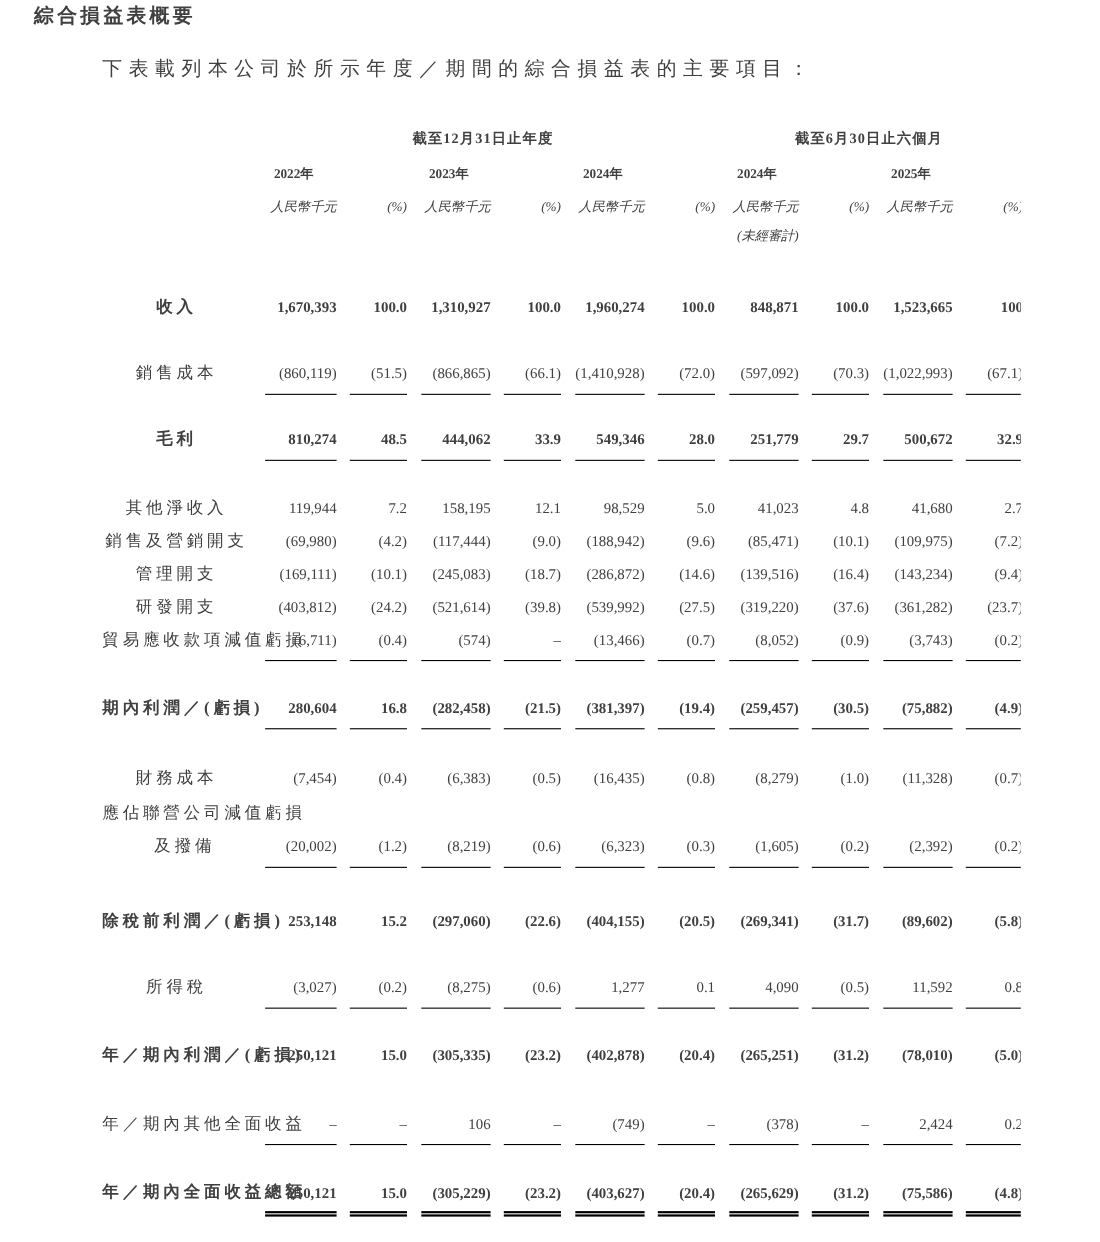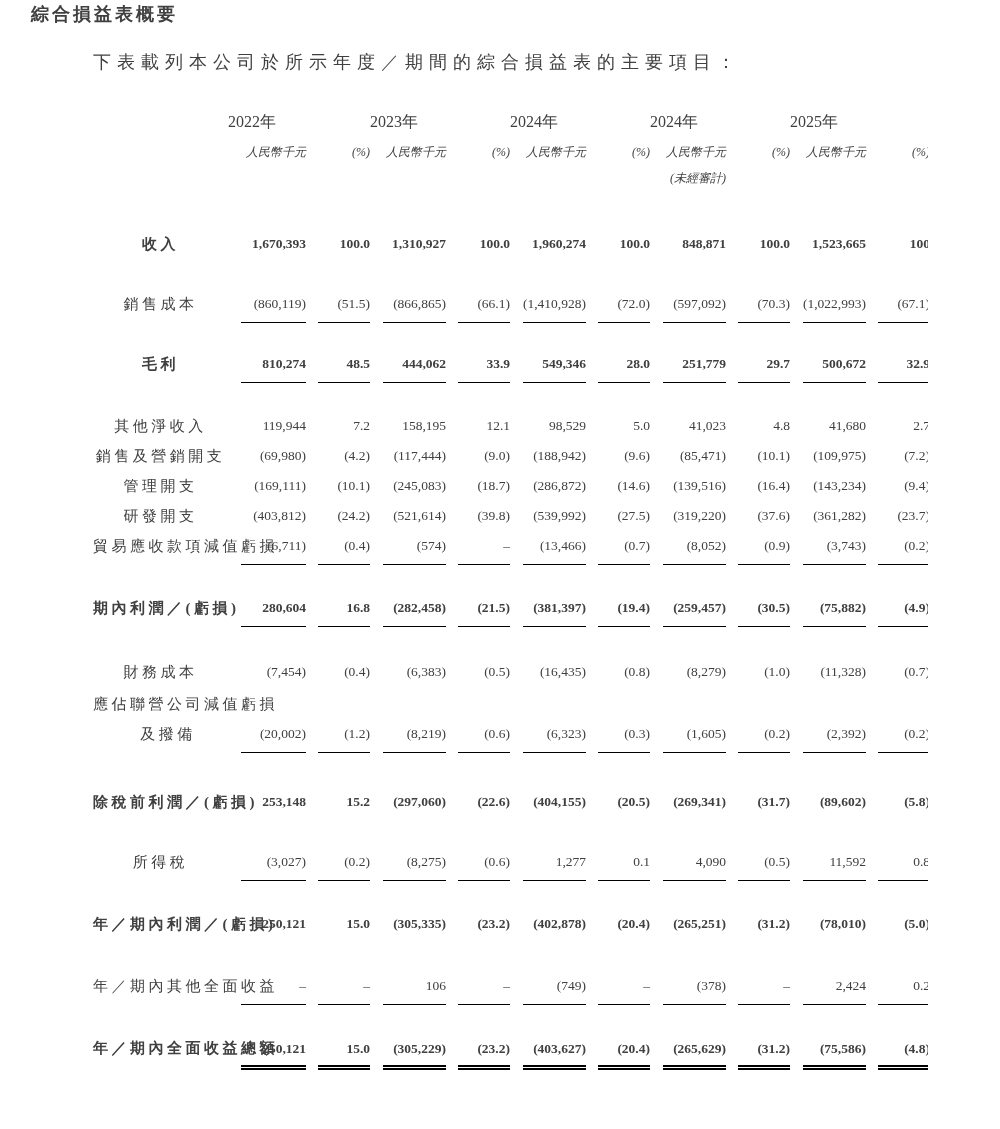--- a/index.html
+++ b/index.html
@@ -25,21 +25,21 @@
   col.c-a1 { width:78px; }
   col.c-p  { width:64px; }
   col.c-a  { width:76px; }
   td { padding:0; vertical-align:bottom; line-height:20px; }
   
   tr.h-group { height:36px; }
   tr.h-years { height:32px; }
   tr.h-units { height:30px; }
   tr.h-note  { height:26px; }
   .grp  { text-align:center; font-weight:bold; font-size:13px; letter-spacing:1px; }
-  .yr   { text-align:left; font-weight:normal; font-size:16px; }
+  .yr   { text-align:center; font-weight:bold; font-size:12px; }
   .unit { text-align:right; font-style:italic; font-size:12px; }
   .pcth { text-align:right; font-style:italic; font-size:12px; }
   .note { text-align:right; font-style:italic; font-size:12px; }
   
   td.lbl { text-align:center; font-size:15px; letter-spacing:3.5px; white-space:nowrap; }
   td.amt, td.pct { text-align:right; }
   .cv { display:block; margin-left:13px; text-align:right; }
   td.pct .cv { margin-left:12px; }
   tr.r   { height:30px; }
   tr.two { height:58px; }
@@ -70,20 +70,25 @@
         <col class="c-a">
         <col class="c-p">
         <col class="c-a">
         <col class="c-p">
         <col class="c-a">
         <col class="c-p">
         <col class="c-a">
         <col class="c-p">
     </colgroup>
     <thead>
+      <tr class="h-group">
+        <td></td>
+        <td class="grp" colspan="6">截至12月31日止年度</td>
+        <td class="grp" colspan="4">截至6月30日止六個月</td>
+      </tr>
       <tr class="h-years">
         <td></td>
         <td class="yr">2022年</td>
           <td></td>
         <td class="yr">2023年</td>
           <td></td>
         <td class="yr">2024年</td>
           <td></td>
         <td class="yr">2024年</td>
           <td></td>

